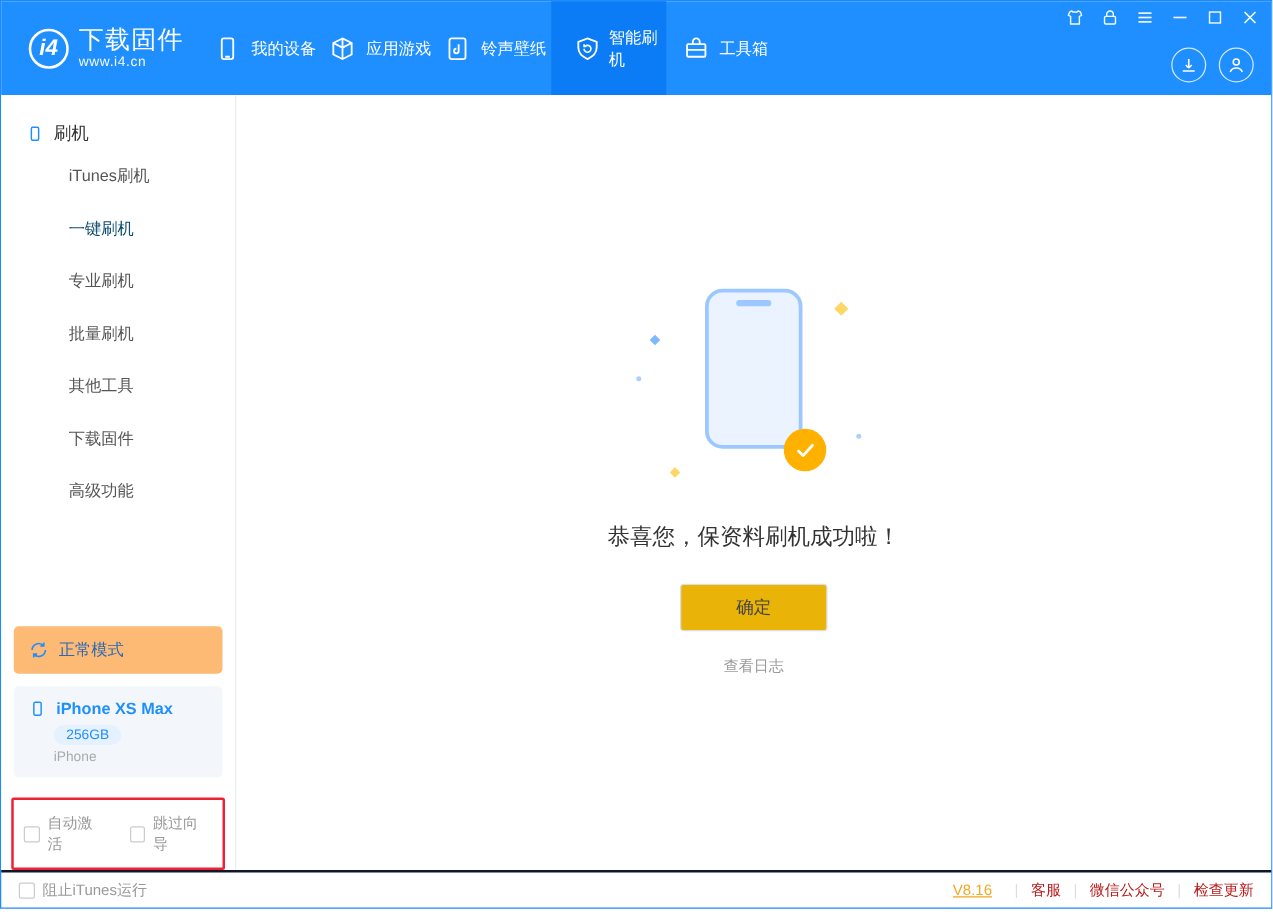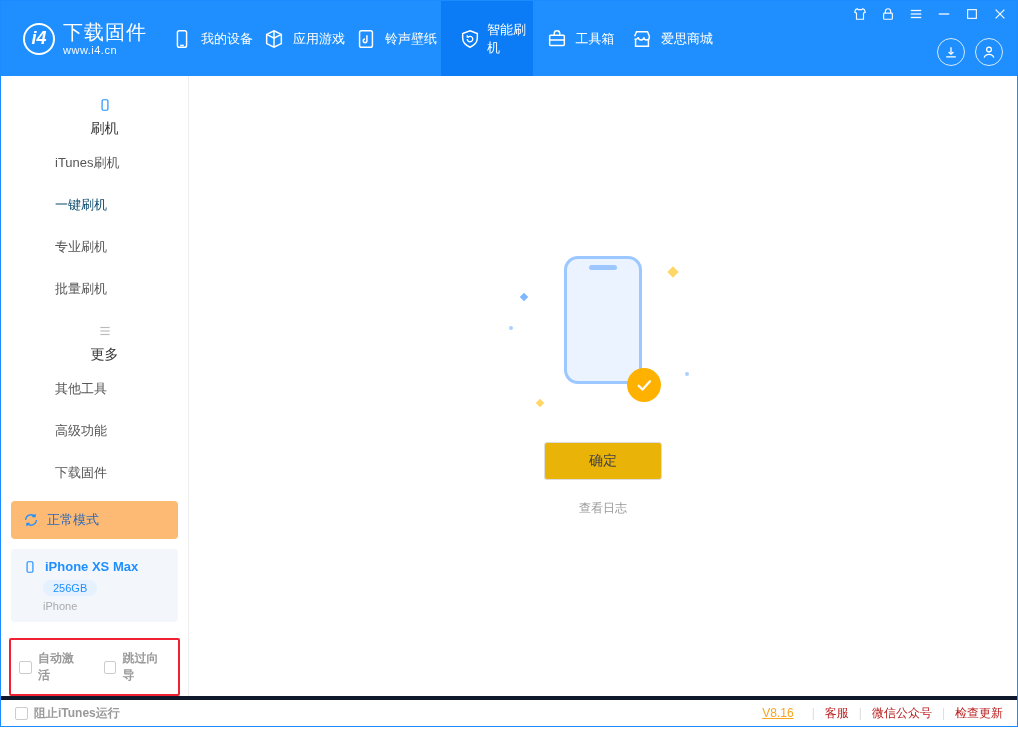--- a/index.html
+++ b/index.html
@@ -15,49 +15,49 @@
 .tab { width: 92px; display: flex; flex-direction: row; align-items: center; justify-content: center; cursor: pointer; font-size: 13px; gap: 6px; }
 .tab.active { background: #0b7cf5; padding-left: 17px; }
 .tab .ticon { width: 26px; height: 26px; display: flex; align-items: center; justify-content: center; }
 .win-ctrls { position: absolute; top: 6px; right: 10px; display: flex; gap: 14px; align-items: center; }
 .win-ctrls span { width: 14px; height: 14px; display: inline-flex; align-items: center; justify-content: center; cursor: pointer; opacity: .95; }
 .hdr-right { position: absolute; right: 14px; bottom: 10px; display: flex; gap: 10px; }
 .hdr-right span { width: 28px; height: 28px; border: 1.5px solid rgba(255,255,255,.8); border-radius: 50%; display: inline-flex; align-items: center; justify-content: center; cursor: pointer; }
 .body { flex: 1; display: flex; min-height: 0; }
 .sidebar { width: 188px; border-right: 1px solid #eee; display: flex; flex-direction: column; background: #fff; }
 .sb-scroll { flex: 1; overflow: auto; padding-top: 8px; }
-.sb-group { padding: 14px 0 4px 20px; font-size: 14px; color: #333; font-weight: 500; display: flex; align-items: center; gap: 8px; flex-direction: column; }
+.sb-group { padding: 14px 0 4px 20px; font-size: 14px; color: #333; font-weight: 500; display: flex; align-items: center; gap: 8px; }
 .sb-item { padding: 12px 0 12px 54px; font-size: 13px; color: #555; cursor: pointer; }
 .sb-item.active { color: #0c4a6e; }
 .sb-bottom { padding: 10px 10px; }
 .mode-card { background: #fdba74; border-radius: 4px; padding: 10px 12px; font-size: 13px; color: #2b68b5; display: flex; align-items: center; gap: 8px; margin-bottom: 10px; }
 .device-card { background: #f3f7fb; border-radius: 4px; padding: 10px 12px; }
 .device-card .dname { font-size: 13px; color: #1f8fff; font-weight: 600; display: flex; align-items: center; gap: 8px; }
 .device-card .dcap { display: inline-block; margin: 6px 0 2px 20px; background: #e6f1ff; color: #1f8fff; font-size: 11px; padding: 2px 10px; border-radius: 10px; }
 .device-card .dtype { font-size: 11px; color: #aaa; margin-left: 20px; margin-top: 2px; }
 .checks { border: 2px solid #e23; border-radius: 2px; padding: 10px 8px; margin: 6px 8px 0 8px; display: flex; gap: 18px; }
-.ck { display: flex; align-items: center; gap: 6px; font-size: 12px; color: #999; cursor: pointer; font-weight: bold; }
+.ck { display: flex; align-items: center; gap: 6px; font-size: 12px; color: #999; cursor: pointer; }
 .ckbox { width: 13px; height: 13px; border: 1px solid #ccc; border-radius: 2px; display: inline-block; }
 .main { flex: 1; display: flex; flex-direction: column; align-items: center; justify-content: center; position: relative; }
 .illus { position: relative; width: 200px; height: 160px; margin-bottom: 26px; }
 .phone { position: absolute; left: 50%; transform: translateX(-50%); width: 78px; height: 128px; border: 3px solid #9cc8ff; border-radius: 14px; background: #eaf3ff; }
 .phone:before { content: ""; position: absolute; top: 6px; left: 50%; transform: translateX(-50%); width: 28px; height: 5px; background: #9cc8ff; border-radius: 3px; }
 .badge-ok { position: absolute; right: 42px; bottom: 14px; width: 34px; height: 34px; background: #ffb100; border-radius: 50%; display: flex; align-items: center; justify-content: center; }
 .badge-ok svg { width: 18px; height: 18px; }
 .spark { position: absolute; width: 6px; height: 6px; background: #7fb8ff; transform: rotate(45deg); }
 .s1 { left: 18px; top: 38px; }
 .s2 { right: 26px; top: 12px; width: 8px; height: 8px; background: #ffd766; }
 .s3 { left: 34px; bottom: 10px; background: #ffd766; }
 .dot { position: absolute; width: 4px; height: 4px; border-radius: 50%; background: #a9d0ff; }
 .d1 { left: 6px; top: 70px; }
 .d2 { right: 14px; bottom: 40px; }
 .msg { font-size: 18px; color: #333; margin-bottom: 26px; }
 .btn-ok { border: 1px solid #ddd; background: #eab308; color: #444; font-size: 14px; padding: 9px 44px; border-radius: 3px; cursor: pointer; margin-bottom: 20px; }
 .log-link { font-size: 12px; color: #999; cursor: pointer; }
-.statusbar { height: 30px; border-top: 4px solid #0f172a; display: flex; align-items: center; padding: 0 14px; font-size: 12px; color: #aaa; }
+.statusbar { height: 30px; border-top: 2px solid #0f172a; display: flex; align-items: center; padding: 0 14px; font-size: 12px; color: #aaa; }
 .statusbar .left { display: flex; align-items: center; gap: 6px; }
 .statusbar .right { margin-left: auto; display: flex; align-items: center; gap: 10px; color: #999; }
 .statusbar .right a { color: #b91c1c; cursor: pointer; }
 .sep { color: #ddd; }
 .ver { color: #f5a623; margin-right: 8px; text-decoration: underline; }
 svg { display: block; }
 </style>
 </head>
 <body>
 
@@ -111,29 +111,20 @@
       </div>
       <div class="tab">
         <span class="ticon">
           <svg viewBox="0 0 24 24" width="22" height="22" fill="none" stroke="#fff" stroke-width="1.6">
               <rect x="4" y="8" width="16" height="11" rx="1"></rect>
               <path d="M9 8V6a3 3 0 0 1 6 0v2M4 13h16"></path>
             </svg>
         </span>
         <span>工具箱</span>
       </div>
-      <div class="tab">
-        <span class="ticon">
-          <svg viewBox="0 0 24 24" width="22" height="22" fill="none" stroke="#fff" stroke-width="1.6">
-              <path d="M4 9l2-5h12l2 5v1a3 3 0 0 1-6 0 3 3 0 0 1-6 0 3 3 0 0 1-4 2"></path>
-              <path d="M5 12v8h14v-8"></path>
-            </svg>
-        </span>
-        <span>爱思商城</span>
-      </div>
     </div>
 
     <div class="win-ctrls">
       <span>
           <svg viewBox="0 0 16 16" width="14" height="14" fill="none" stroke="#fff" stroke-width="1.3">
             <path d="M3 3l2-1 1 1h4l1-1 2 1 1 3-2 1v7H4V7L2 6z"></path>
           </svg>
         </span>
       <span>
           <svg viewBox="0 0 16 16" width="14" height="14" fill="none" stroke="#fff" stroke-width="1.3">
@@ -189,31 +180,23 @@
           <svg width="14" height="14" viewBox="0 0 24 24" fill="none" stroke="#1f8fff" stroke-width="2">
               <rect x="7" y="3" width="10" height="18" rx="2"></rect>
             </svg>
           <span>刷机</span>
         </div>
         <div class="sb-item">iTunes刷机</div>
         <div class="sb-item active">一键刷机</div>
         <div class="sb-item">专业刷机</div>
         <div class="sb-item">批量刷机</div>
 
-        <div class="sb-group">
-          <svg width="14" height="14" viewBox="0 0 24 24" stroke="#bbb" stroke-width="2">
-              <line x1="4" y1="6" x2="20" y2="6"></line>
-              <line x1="4" y1="12" x2="20" y2="12"></line>
-              <line x1="4" y1="18" x2="20" y2="18"></line>
-            </svg>
-          <span>更多</span>
-        </div>
         <div class="sb-item">其他工具</div>
+        <div class="sb-item">下载固件</div>
         <div class="sb-item">高级功能</div>
-        <div class="sb-item">下载固件</div>
       </div>
 
       <div class="sb-bottom">
         <div class="mode-card">
           <svg width="16" height="16" viewBox="0 0 24 24" fill="none" stroke="#1f8fff" stroke-width="2">
               <path d="M4 12a8 8 0 0 1 14-5M20 12a8 8 0 0 1-14 5M18 3v4h-4M6 21v-4h4"></path>
             </svg>
           <span>正常模式</span>
         </div>
         <div class="device-card">
@@ -247,20 +230,21 @@
         <div class="spark s3"></div>
         <div class="dot d1"></div>
         <div class="dot d2"></div>
         <div class="phone"></div>
         <div class="badge-ok">
           <svg viewBox="0 0 24 24" fill="none" stroke="#fff" stroke-width="3" stroke-linecap="round" stroke-linejoin="round">
               <polyline points="5 13 10 18 20 7"></polyline>
             </svg>
         </div>
       </div>
+      <div class="msg">恭喜您，保资料刷机成功啦！</div>
       <button class="btn-ok">确定</button>
       <a class="log-link">查看日志</a>
     </div>
   </div>
 
   <div class="statusbar">
     <label class="left ck">
       <span class="ckbox"></span>
       <span>阻止iTunes运行</span>
     </label>

